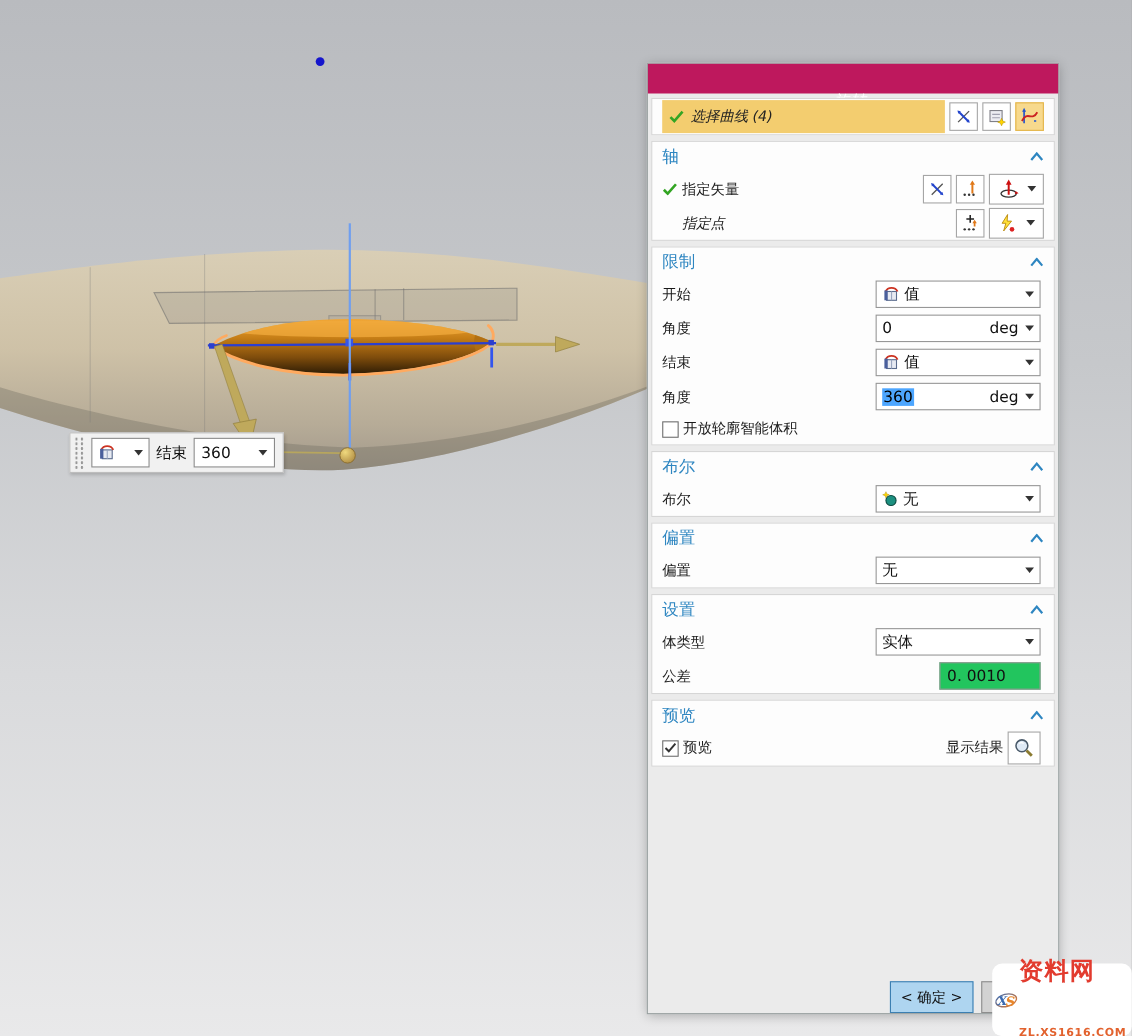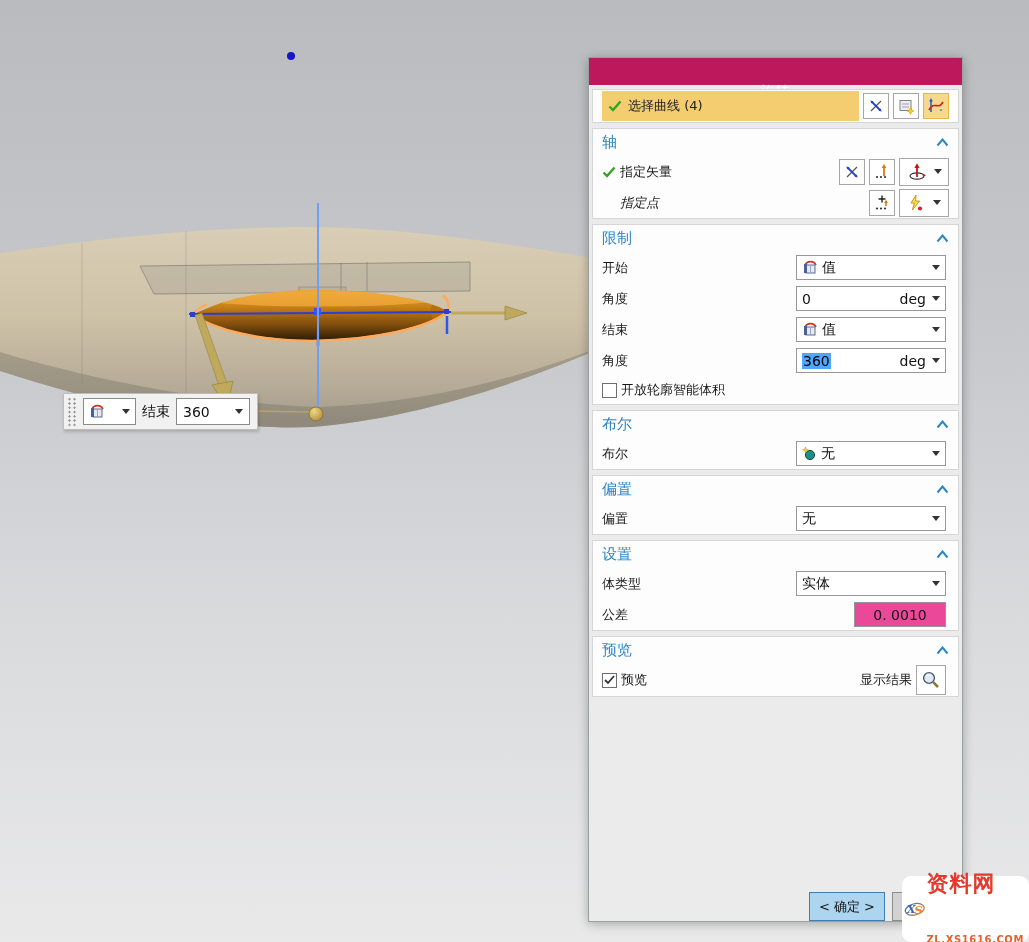--- a/index.html
+++ b/index.html
@@ -43,32 +43,32 @@
   .spacer{flex:1;}
   .row{display:flex;align-items:center;min-height:31px;padding:1px 9px;gap:4px;box-sizing:border-box;}
   .lbl{font-size:13px;color:#1a1a1a;}
   .lbl.dim{color:#9a9a9a;}
 
   .combo{width:150px;height:25px;background:#fff;border:1px solid #979797;flex:none;
          display:flex;align-items:center;gap:4px;padding:0 5px;box-sizing:border-box;
          margin-right:3px;font-size:13px;color:#111;}
   .combo .val{font-size:14px;}
   .unit{font-size:14px;color:#111;margin-right:2px;}
-  .num-input{width:92px;height:25px;background:#ec4899;border:1px solid #979797;flex:none;
-             display:flex;align-items:center;justify-content:center;
+  .num-input{width:92px;height:25px;background:#22c55e;border:1px solid #979797;flex:none;
+             display:flex;align-items:center;justify-content:flex-start;
              padding:0 6px;box-sizing:border-box;font-size:14px;color:#111;margin-right:3px;}
   .hl{background:#4da6ff;color:#000;padding:0 1px;}
 
   .btn-sm{width:26px;height:26px;background:#fff;border:1px solid #a6a6a6;flex:none;
           display:flex;align-items:center;justify-content:center;box-sizing:border-box;}
   .btn-sm.active{background:#f7d98d;border:1px solid #e3b54a;}
   .btn-wd{width:50px;height:28px;background:#fff;border:1px solid #a6a6a6;flex:none;
           display:flex;align-items:center;justify-content:space-around;box-sizing:border-box;padding:0 3px;}
   .sel-row{flex:1;height:30px;background:#f3cd6f;display:flex;align-items:center;
-           gap:6px;padding:0 6px;box-sizing:border-box;}
+           gap:6px;padding:0 6px;box-sizing:border-box;font-style:italic;}
   .sel-row .lbl{font-size:13px;color:#222;}
 
   .cb{width:15px;height:15px;background:#fff;border:1px solid #6e6e6e;flex:none;
       display:flex;align-items:center;justify-content:center;box-sizing:border-box;}
 
   .footer{position:absolute;right:14px;bottom:0;display:flex;gap:7px;align-items:center;}
   .btn-ok{background:#aed5f0;border:1px solid #3c7fb1;height:27px;padding:0 9px;
           font-size:13px;color:#111;display:flex;align-items:center;}
   .btn-cancel{background:#d2d2d2;border:1px solid #8d8d8d;height:27px;padding:0 14px;
               font-size:13px;color:#222;display:flex;align-items:center;}

